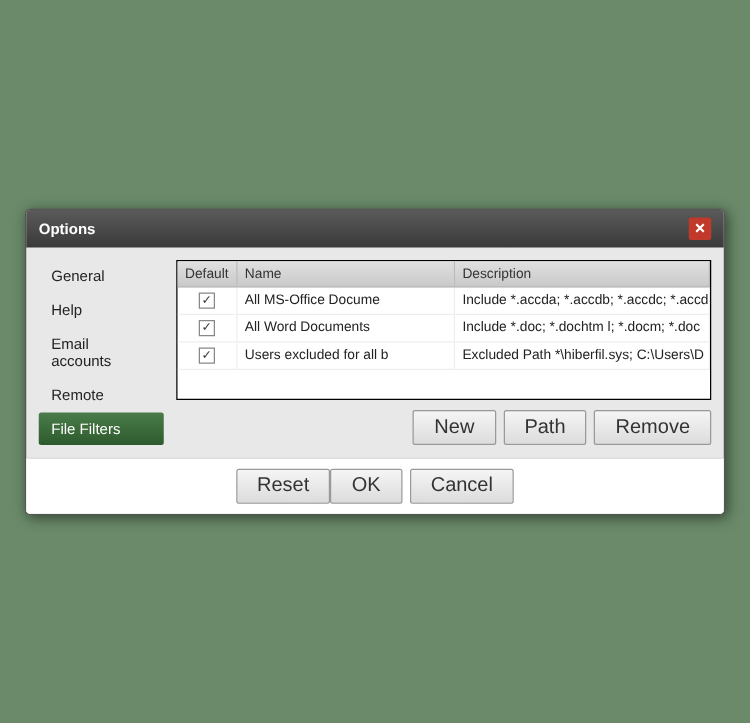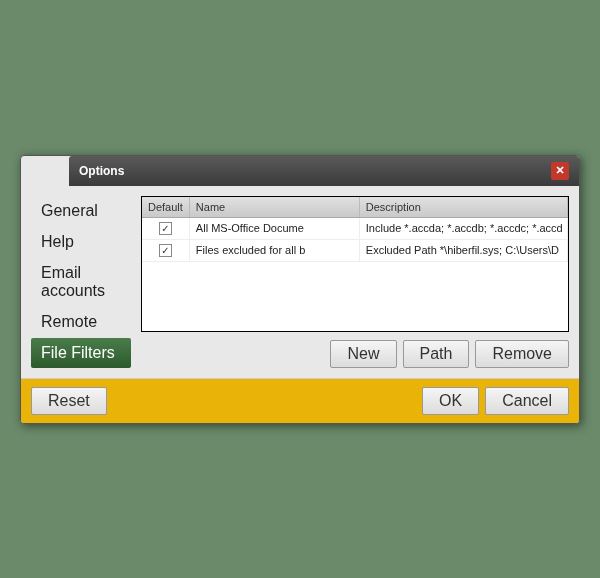--- a/index.html
+++ b/index.html
@@ -28,21 +28,20 @@
     .title-bar {
       background: linear-gradient(to bottom, #5a5a5a, #3a3a3a);
       color: white;
       padding: 6px 10px;
       display: flex;
       justify-content: space-between;
       align-items: center;
       border-radius: 3px 3px 0 0;
       font-size: 12px;
       font-weight: bold;
-      margin-left: 48px;
     }
 
     .title-bar-close {
       width: 18px;
       height: 18px;
       background: #c0392b;
       border-radius: 2px;
       display: flex;
       align-items: center;
       justify-content: center;
@@ -63,21 +62,21 @@
       width: 100px;
       display: flex;
       flex-direction: column;
       gap: 1px;
     }
 
     .sidebar-item {
       padding: 6px 10px;
       cursor: pointer;
       border-radius: 2px;
-      font-size: 16px;
+      font-size: 12px;
       color: #222;
     }
 
     .sidebar-item.active {
       background: linear-gradient(to bottom, #4a7c4a, #2d5a2d);
       color: white;
     }
 
     .content-area {
       flex: 1;
@@ -163,25 +162,25 @@
       color: #333;
     }
 
     .btn:disabled {
       color: #aaa;
       cursor: default;
     }
 
     .dialog-footer {
       display: flex;
-      justify-content: space-between;
+      justify-content: center;
       align-items: center;
       padding: 8px 10px;
       border-top: 1px solid #ccc;
-      background: #eab308;
+      background: #ffffff;
       border-radius: 0 0 3px 3px;
     }
   </style>
 </head>
 <body>
 
 <div class="dialog">
 
   <div class="title-bar">
     <span>Options</span>
@@ -211,21 +210,26 @@
               </tr>
           </thead>
           <tbody id="table-body">
           <tr>
                 <td class="checkbox-cell"><div class="checkbox checked"></div></td>
                 <td>All MS-Office Docume</td>
                 <td>Include *.accda; *.accdb; *.accdc; *.accd</td>
               </tr>
               <tr>
                 <td class="checkbox-cell"><div class="checkbox checked"></div></td>
-                <td>Files excluded for all b</td>
+                <td>All Word Documents</td>
+                <td>Include *.doc; *.dochtm l; *.docm; *.doc</td>
+              </tr>
+              <tr>
+                <td class="checkbox-cell"><div class="checkbox checked"></div></td>
+                <td>Users excluded for all b</td>
                 <td>Excluded Path *\hiberfil.sys; C:\Users\D</td>
               </tr>
             </tbody>
         </table>
       </div>
 
       <div class="button-row">
         <button class="btn">New</button>
         <button class="btn">Path</button>
         <button class="btn">Remove</button>

